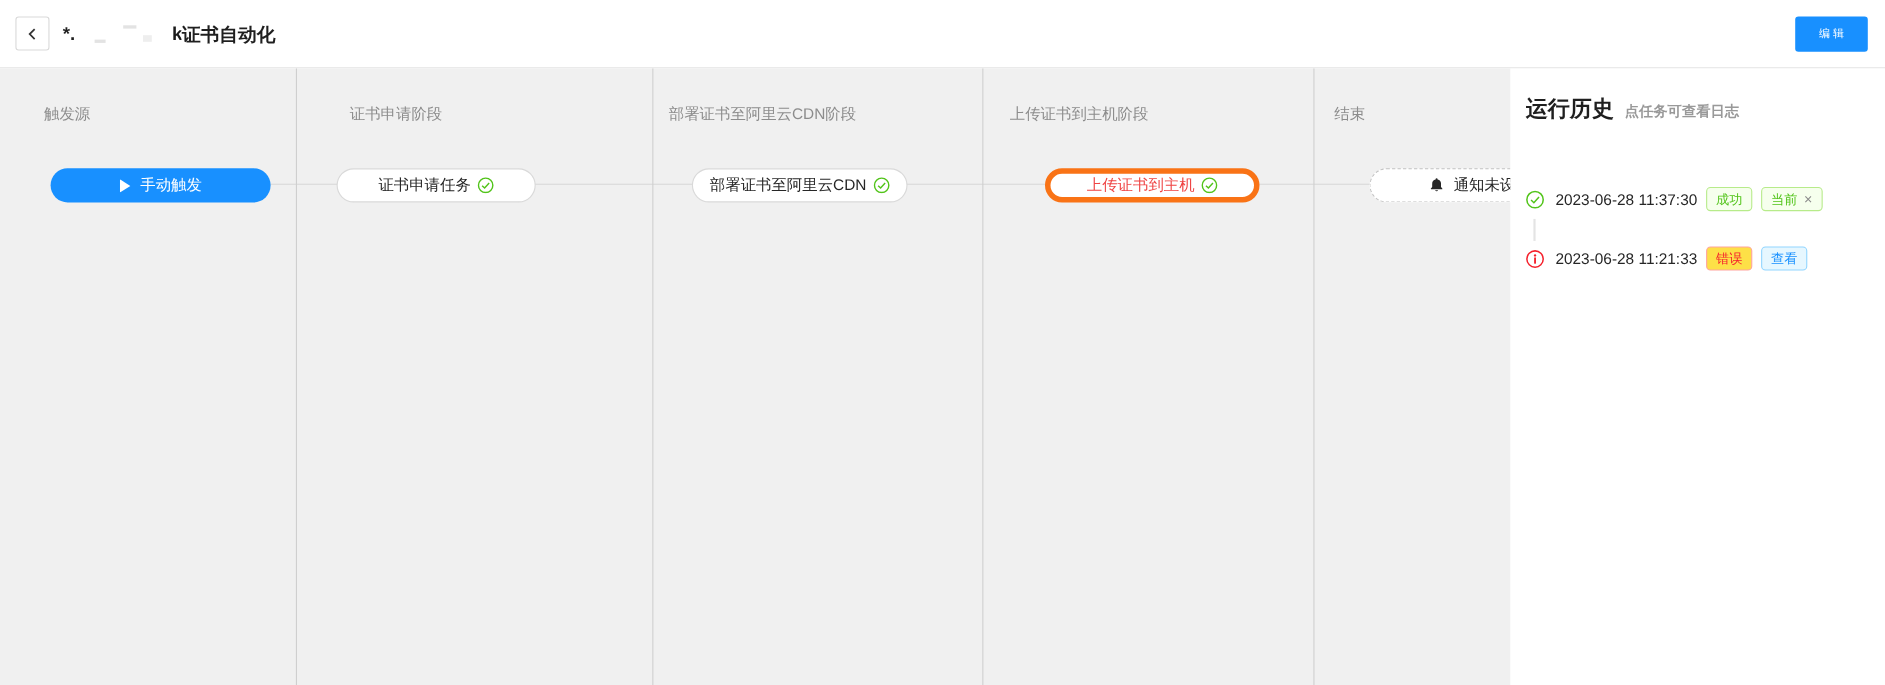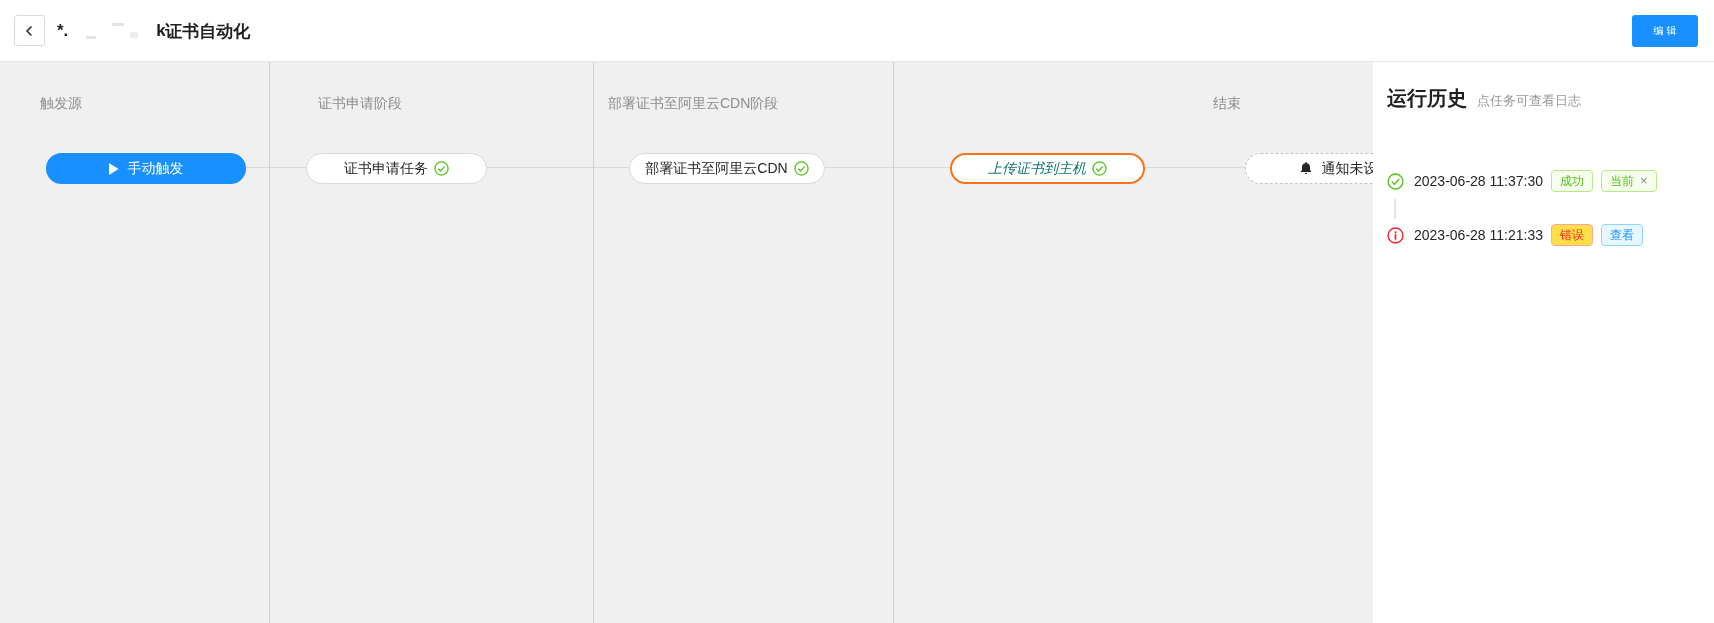--- a/index.html
+++ b/index.html
@@ -35,36 +35,36 @@
   .stage-label { position:absolute; top:33px; font-size:14px; color:#8c8c8c; white-space:nowrap; }
 
   .connector { position:absolute; left:146px; top:105px; width:1199px; height:1px;
                background:#d9d9d9; z-index:0; }
 
   .node { position:absolute; top:91px; height:31px; border-radius:16px;
           display:flex; align-items:center; justify-content:center;
           font-size:14px; white-space:nowrap; z-index:1; cursor:pointer; }
   .node-primary { background:#1890ff; color:#fff; border:none; }
   .node-done    { background:#fff; color:#262626; border:1px solid #d9d9d9; }
-  .node-active  { background:#fff; color:#0f766e; border:2px solid #f97316;font-style:italic; }
+  .node-active  { background:#fff; color:#ef4444; border:5px solid #f97316; }
   .node-dashed  { background:#fff; color:#262626; border:1px dashed #c4c4c4; }
   .n0 { left:46px;   width:200px; }
   .n1 { left:306px;  width:181px; }
   .n2 { left:629px;  width:196px; }
   .n3 { left:950px;  width:195px; }
   .n4 { left:1245px; width:200px; }
   .node .lead-ic  { margin-right:9px; display:flex; }
   .node .trail-ic { margin-left:6px; display:flex; }
 
   
   .panel { position:absolute; left:1373px; top:62px; width:341px; height:561px;
            background:#fff; z-index:3; }
   .panel-head { position:absolute; left:14px; top:23px; display:flex; align-items:baseline; }
   .panel-title { font-size:20px; font-weight:bold; color:#1f1f1f; }
-  .panel-sub { font-size:13px; color:#999; margin-left:10px; }
+  .panel-sub { font-size:13px; color:#999; margin-left:10px;font-weight:bold; }
 
   .run-row { position:absolute; left:14px; height:28px; display:flex; align-items:center; }
   .row-0 { top:105px; } .row-1 { top:159px; }
   .run-icon { display:flex; margin-right:10px; }
   .run-time { font-size:14px; color:#262626; margin-right:8px; }
   .tag { font-size:12px; line-height:20px; padding:0 8px; border-radius:4px;
          display:inline-flex; align-items:center; margin-right:8px; }
   .tag-success { color:#52c41a; background:#f6ffed; border:1px solid #b7eb8a; }
   .tag-error   { color:#f5222d; background:#fde047; border:1px solid #ffa39e; }
   .tag-view    { color:#1890ff; background:#e6f7ff; border:1px solid #91d5ff; cursor:pointer; }
@@ -100,20 +100,23 @@
 
   <div class="stage-col col-0">
     <div class="stage-label" style="left:40px;">触发源</div>
   </div>
   <div class="stage-col col-1">
     <div class="stage-label" style="left:48px;">证书申请阶段</div>
   </div>
   <div class="stage-col col-2">
     <div class="stage-label" style="left:14px;">部署证书至阿里云CDN阶段</div>
   </div>
+  <div class="stage-col col-3">
+    <div class="stage-label" style="left:24px;">上传证书到主机阶段</div>
+  </div>
   <div class="stage-col col-4">
     <div class="stage-label" style="left:18px;">结束</div>
   </div>
 
   <div class="node node-primary n0">
     <span class="lead-ic">
       <svg width="10" height="12" viewBox="0 0 10 12">
           <polygon points="0,0 9.5,6 0,12" fill="#fff"></polygon>
         </svg>
     </span>

